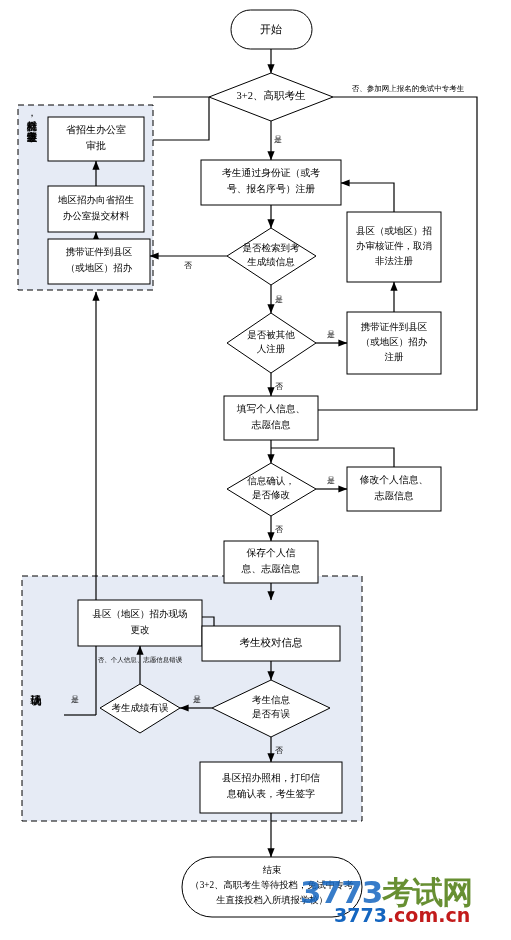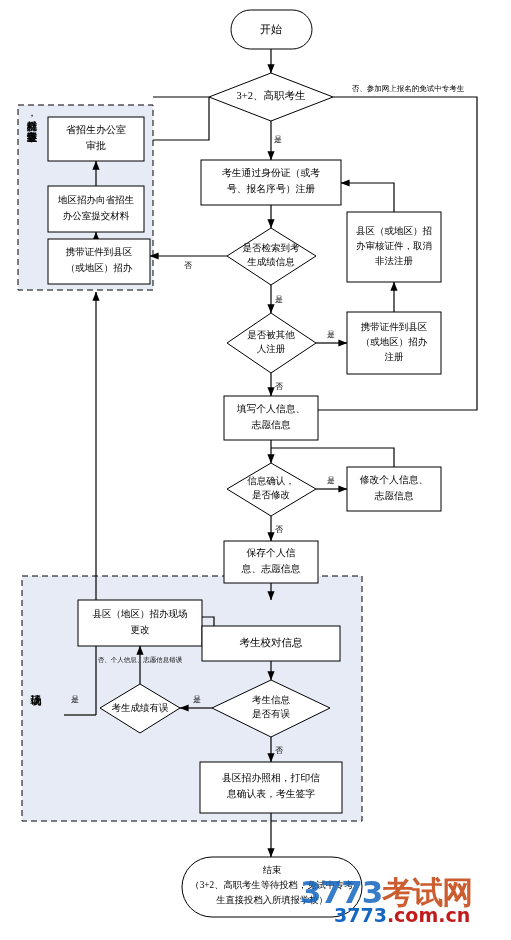--- a/index.html
+++ b/index.html
@@ -76,21 +76,21 @@
     top: 872px;
     font-family: "DejaVu Sans", sans-serif;
     font-weight: bold;
     font-size: 31px;
     letter-spacing: -1px;
     color: #1566c0;
     opacity: 0.85;
     white-space: nowrap;
     pointer-events: none;
   }
-  .watermark-main .wm-red { color: #c2410c; }
+  .watermark-main .wm-red { color: #4d7c0f; }
   .watermark-sub {
     position: absolute;
     left: 318px;
     top: 904px;
     font-family: "DejaVu Sans", sans-serif;
     font-weight: bold;
     font-size: 19px;
     color: #c21b1b;
     white-space: nowrap;
     pointer-events: none;

